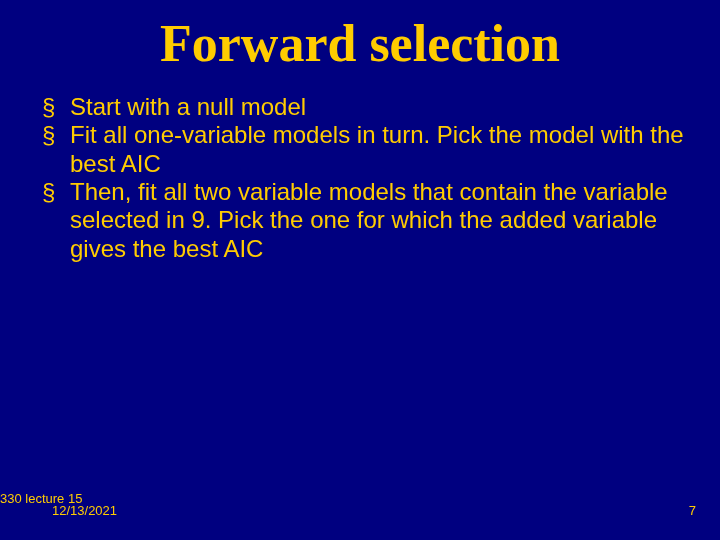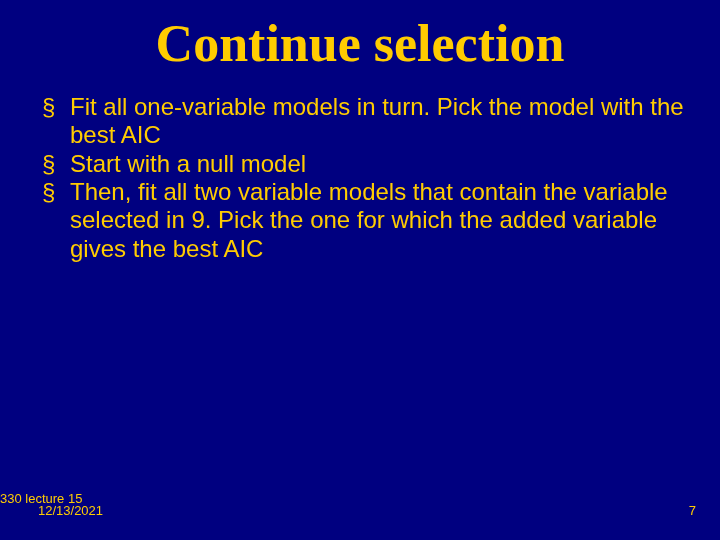--- a/index.html
+++ b/index.html
@@ -51,46 +51,46 @@
     position: absolute;
     bottom: 22px;
     left: 0;
     width: 100%;
     color: #ffcc00;
     font-size: 13px;
     font-family: Arial, Helvetica, sans-serif;
   }
   .footer .date {
     position: absolute;
-    left: 38px;
+    left: 52px;
     bottom: 0;
     text-align: right;
   }
   .footer .center {
     position: absolute;
     left: 0;
     right: 0;
     text-align: left;
     bottom: 12px;
   }
   .footer .page {
     position: absolute;
     right: 24px;
     bottom: 0;
   }
 </style>
 </head>
 <body>
 
 <div class="slide">
-  <div class="title">Continue selection</div>
+  <div class="title">Forward selection</div>
   <div class="content">
     <ul class="bullets">
+      <li>Start with a null model</li>
       <li>Fit all one-variable models in turn. Pick the model with the best AIC</li>
-      <li>Start with a null model</li>
       <li>Then, fit all two variable models that contain the variable selected in 9. Pick the one for which the added variable gives the best AIC</li>
     </ul>
   </div>
   <div class="footer">
     <span class="date">12/13/2021</span>
     <span class="center">330 lecture 15</span>
     <span class="page">7</span>
   </div>
 </div>
 

